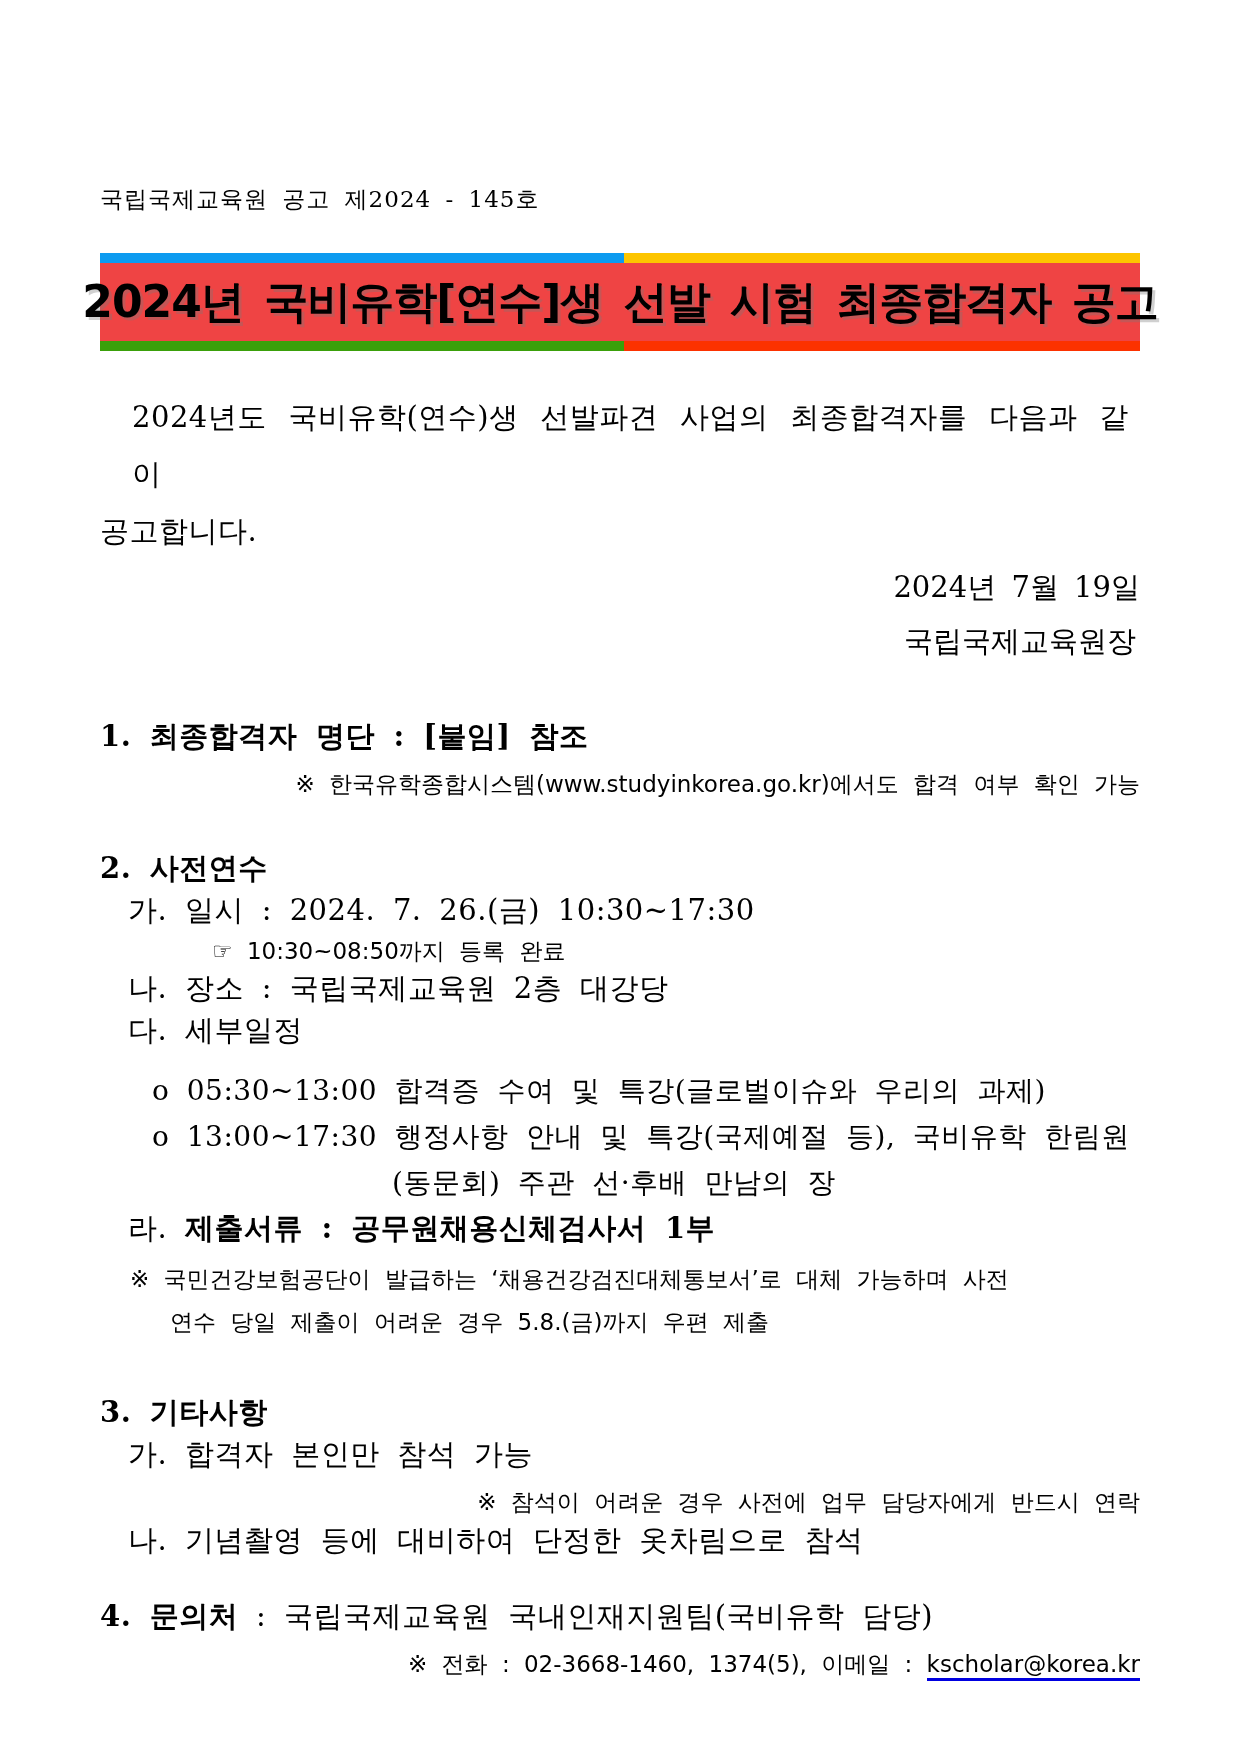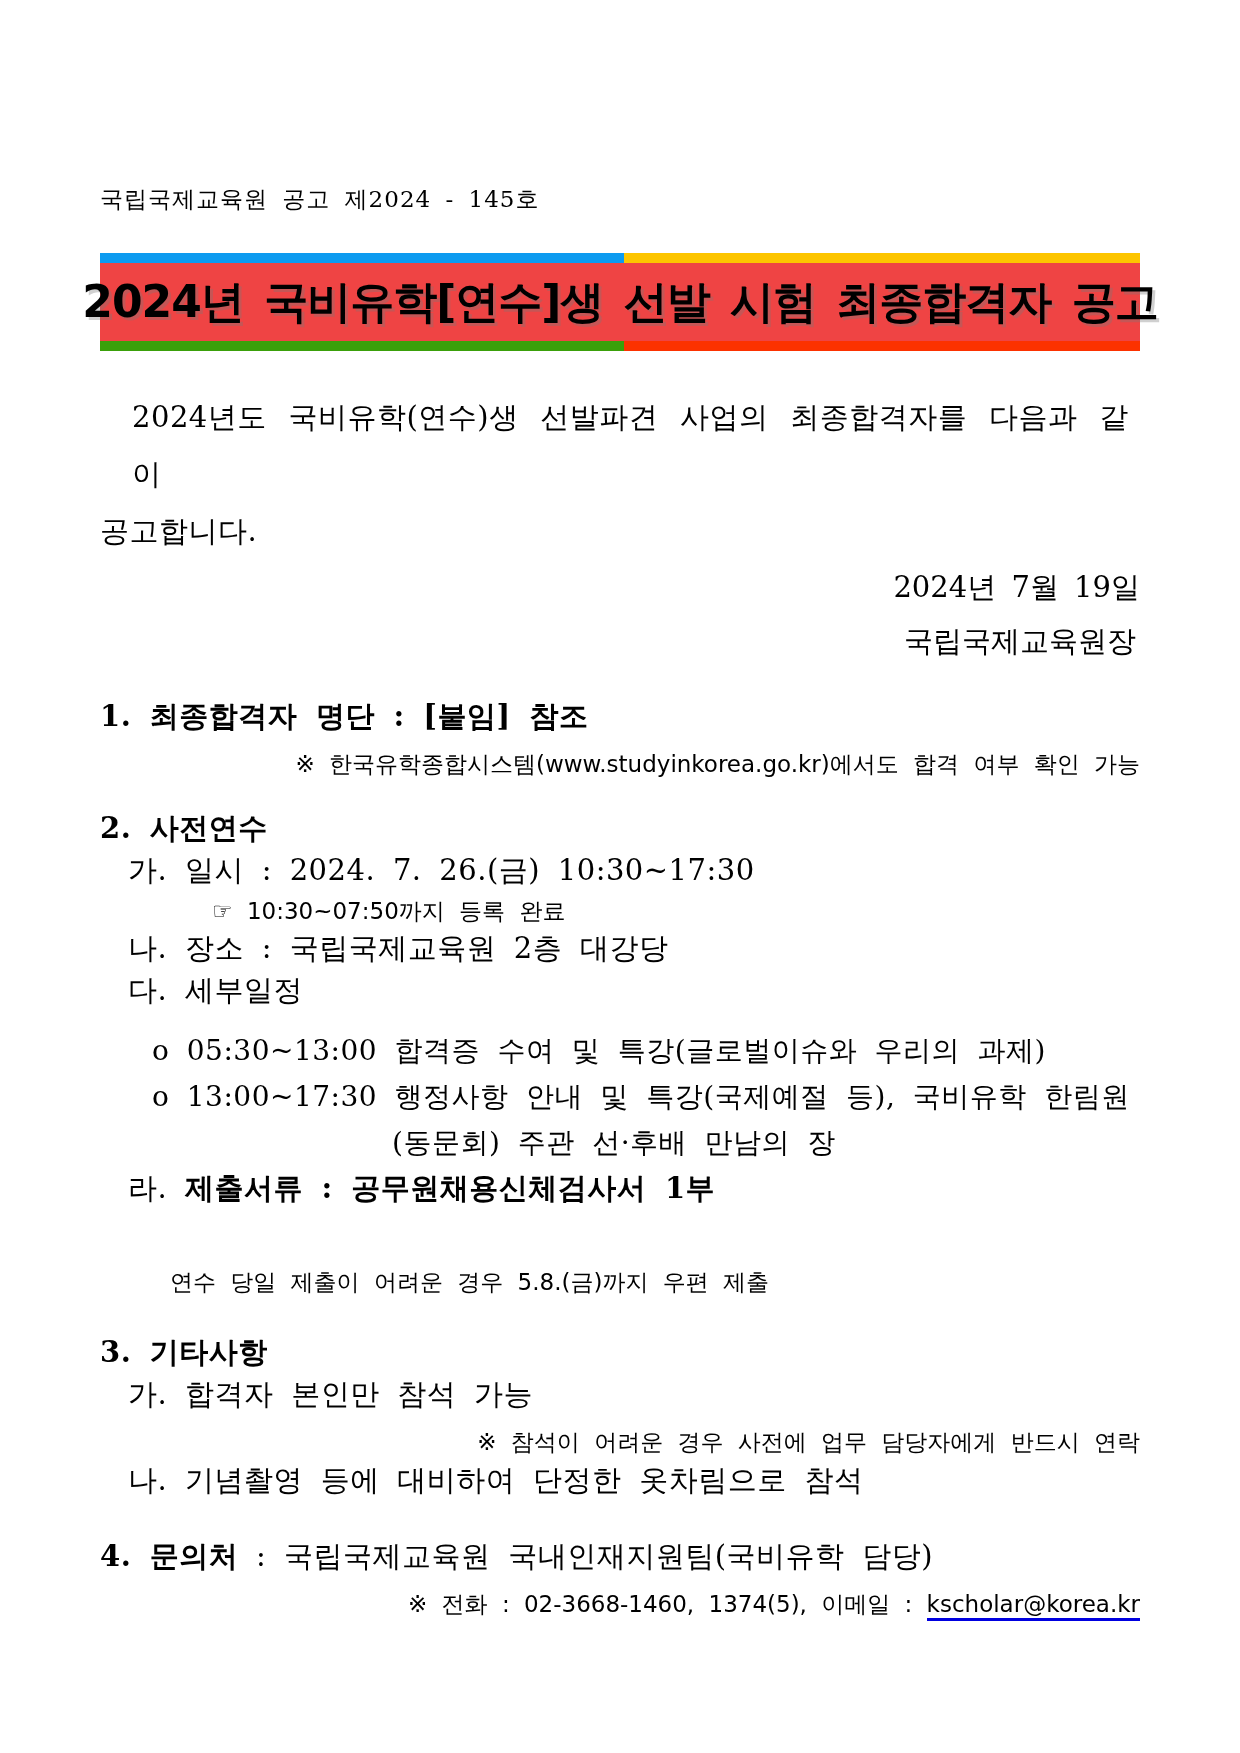--- a/index.html
+++ b/index.html
@@ -40,21 +40,21 @@
     white-space:nowrap;
   }
 
   
   .intro{margin-top:38px;font-size:29px;line-height:57px;word-spacing:12px;letter-spacing:0.5px;}
   .intro .indent{padding-left:32px;}
   .right-line{font-size:29px;line-height:54px;text-align:right;word-spacing:6px;}
   .sig{padding-right:4px;}
 
   .sec-heading{
-    margin-top:28px;
+    margin-top:48px;
     font-size:29px;line-height:40px;
     font-weight:bold;
     word-spacing:8px;letter-spacing:0.5px;
   }
   .sec-heading .normal{font-weight:normal;}
 
   .note{
     font-family:"DejaVu Sans","Liberation Sans",sans-serif;
     font-size:23px;line-height:32px;
     word-spacing:7px;
@@ -129,28 +129,28 @@
     </div>
 
     <div class="right-line">2024년 7월 19일</div>
     <div class="right-line sig">국립국제교육원장</div>
 
     <div class="sec-heading">1. 최종합격자 명단 : [붙임] 참조</div>
     <div class="note">※ 한국유학종합시스템(www.studyinkorea.go.kr)에서도 합격 여부 확인 가능</div>
 
     <div class="sec-heading">2. 사전연수</div>
     <div class="item">가. 일시 : 2024. 7. 26.(금) 10:30~17:30</div>
-    <div class="pointer-note">☞ 10:30~07:50까지 등록 완료</div>
+    <div class="pointer-note">☞ 10:30~08:50까지 등록 완료</div>
     <div class="item">나. 장소 : 국립국제교육원 2층 대강당</div>
     <div class="item">다. 세부일정</div>
     <div class="bullet first">o  05:30~13:00  합격증 수여 및 특강(글로벌이슈와 우리의 과제)</div>
     <div class="bullet">o 13:00~17:30  행정사항 안내 및 특강(국제예절 등), 국비유학 한림원</div>
     <div class="bullet-cont">(동문회) 주관 선·후배 만남의 장</div>
     <div class="item"><span>라. </span><span class="bold">제출서류 : 공무원채용신체검사서 1부</span></div>
-    <div class="hang-note"><br>
+    <div class="hang-note"><span>※  국민건강보험공단이  발급하는  ‘채용건강검진대체통보서’로  대체  가능하며  사전</span><br>
       <span>연수 당일 제출이 어려운 경우 5.8.(금)까지 우편 제출</span></div>
 
     <div class="sec-heading">3. 기타사항</div>
     <div class="item">가. 합격자 본인만 참석 가능</div>
     <div class="note" style="padding-left:36px;">※ 참석이 어려운 경우 사전에 업무 담당자에게 반드시 연락</div>
     <div class="item">나. 기념촬영 등에 대비하여 단정한 옷차림으로 참석</div>
 
     <div class="sec-heading mt-lg"><span>4. 문의처</span><span class="normal"> : 국립국제교육원 국내인재지원팀(국비유학 담당)</span></div>
     <div class="note" style="padding-left:40px;"><span>※  전화 : 02-3668-1460, 1374(5),  이메일 : </span><span class="email-link">kscholar@korea.kr</span></div>
 

